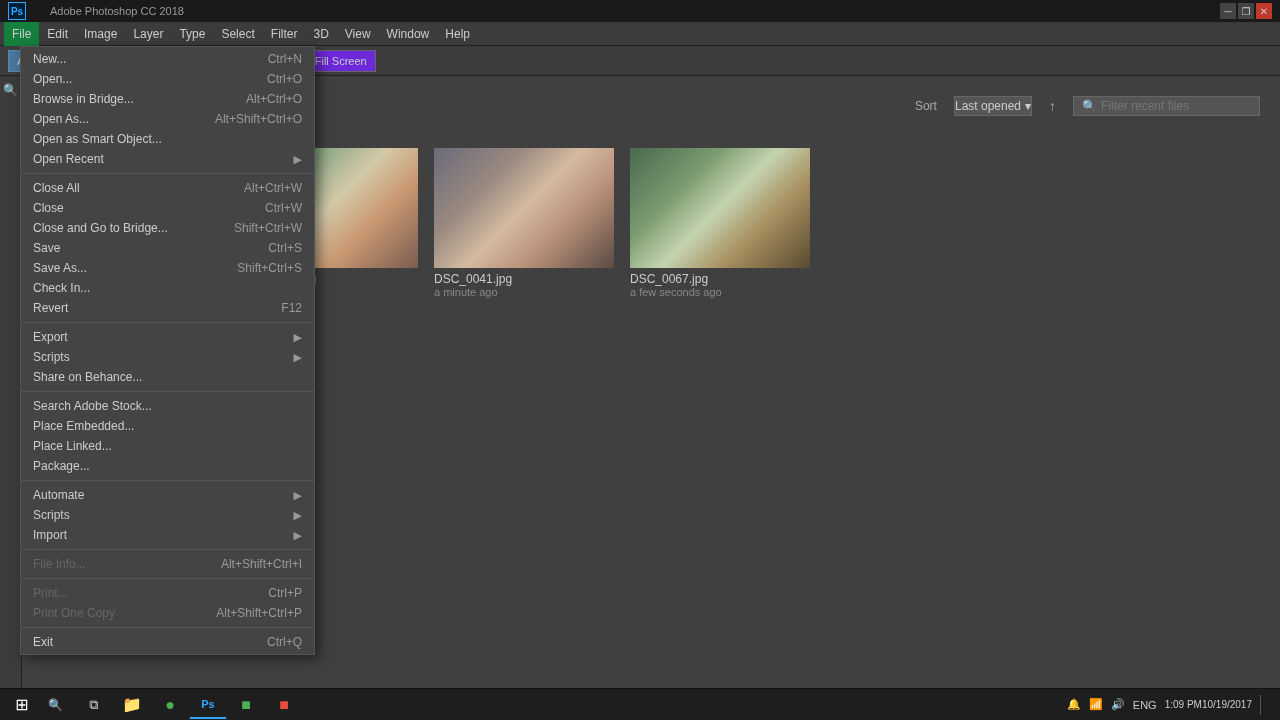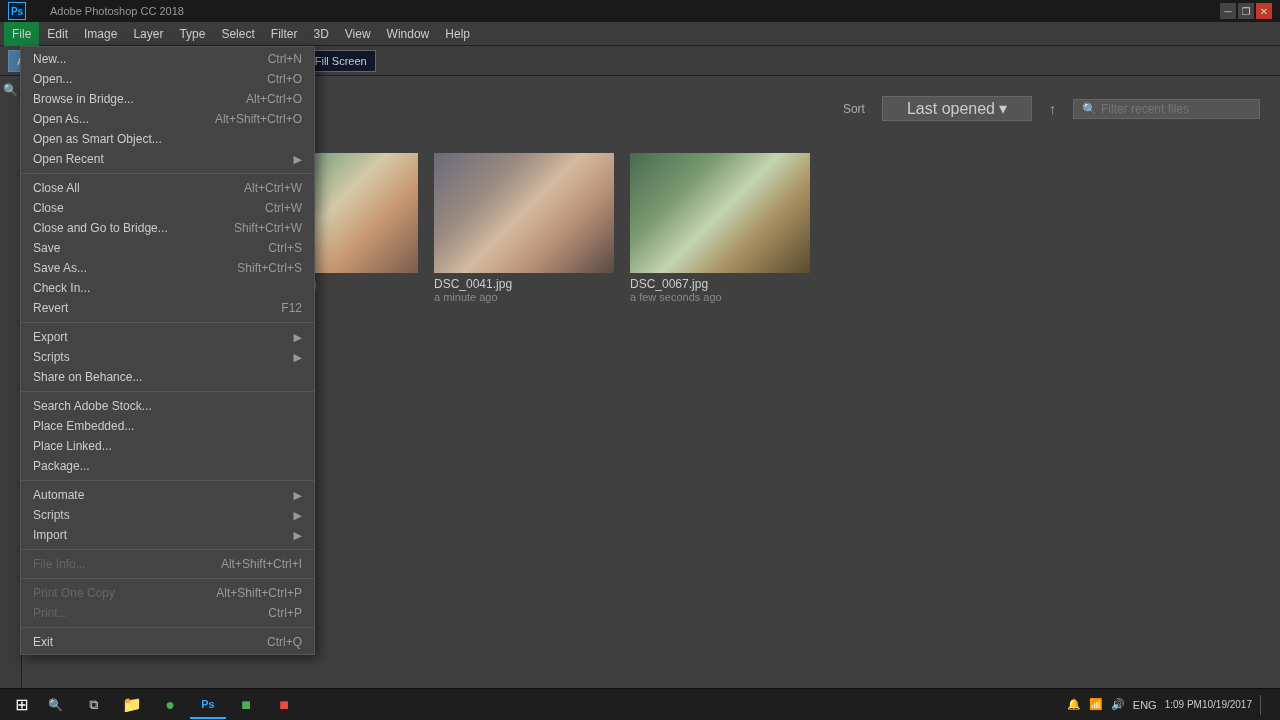--- a/index.html
+++ b/index.html
@@ -94,21 +94,21 @@
       background: #3c3c3c;
       display: flex;
       align-items: center;
       padding: 0 8px;
       gap: 4px;
       border-bottom: 1px solid #222;
     }
     .toolbar-btn {
       height: 22px;
       padding: 0 8px;
-      background: #0f172a;
+      background: #6d28d9;
       border: 1px solid #666;
       color: #ccc;
       font-size: 11px;
       cursor: pointer;
       display: flex;
       align-items: center;
     }
     .toolbar-btn.active {
       background: #4a78a0;
       border-color: #5a88b0;
@@ -170,23 +170,23 @@
     }
     .sort-label {
       color: #aaa;
       font-size: 12px;
     }
     .sort-dropdown {
       display: flex;
       align-items: center;
       background: #555;
       border: 1px solid #666;
-      padding: 2px 24px;
-      cursor: pointer;
-      font-size: 16px;
+      padding: 2px 0;
+      cursor: pointer;
+      font-size: 12px;
       color: #ccc;
       gap: 4px;
       justify-content: flex-end;
     }
     .sort-arrow-up {
       color: #aaa;
       font-size: 14px;
       cursor: pointer;
     }
     .filter-input-container {
@@ -564,26 +564,26 @@
     <div class="dropdown-item disabled">
       <span class="item-label">File Info...</span>
       <span class="item-shortcut">Alt+Shift+Ctrl+I</span>
     </div>
   </div>
 
   <div class="menu-divider"></div>
 
   <div class="menu-section">
     <div class="dropdown-item disabled">
+      <span class="item-label">Print...</span>
+      <span class="item-shortcut">Ctrl+P</span>
+    </div>
+    <div class="dropdown-item disabled">
       <span class="item-label">Print One Copy</span>
       <span class="item-shortcut">Alt+Shift+Ctrl+P</span>
-    </div>
-    <div class="dropdown-item disabled">
-      <span class="item-label">Print...</span>
-      <span class="item-shortcut">Ctrl+P</span>
     </div>
   </div>
 
   <div class="menu-divider"></div>
 
   <div class="menu-section">
     <div class="dropdown-item">
       <span class="item-label">Exit</span>
       <span class="item-shortcut">Ctrl+Q</span>
     </div>

